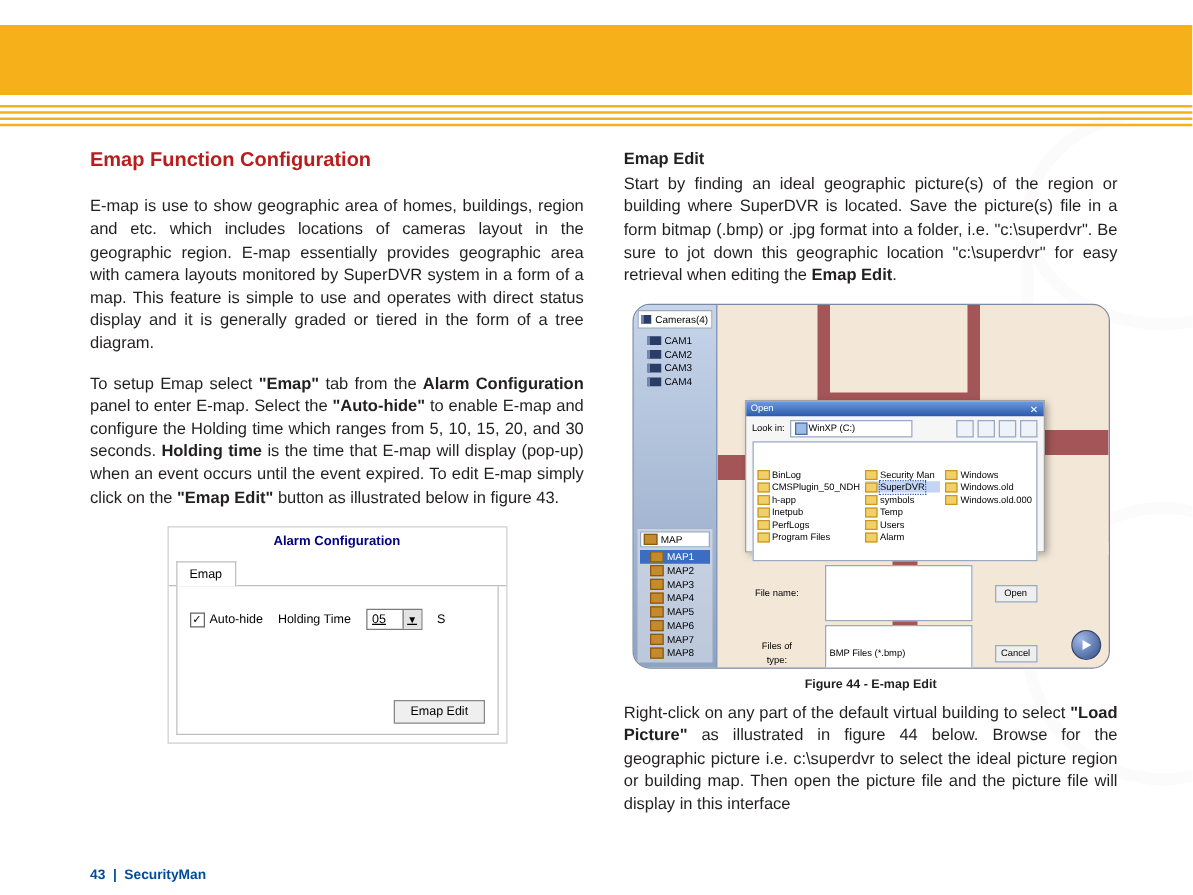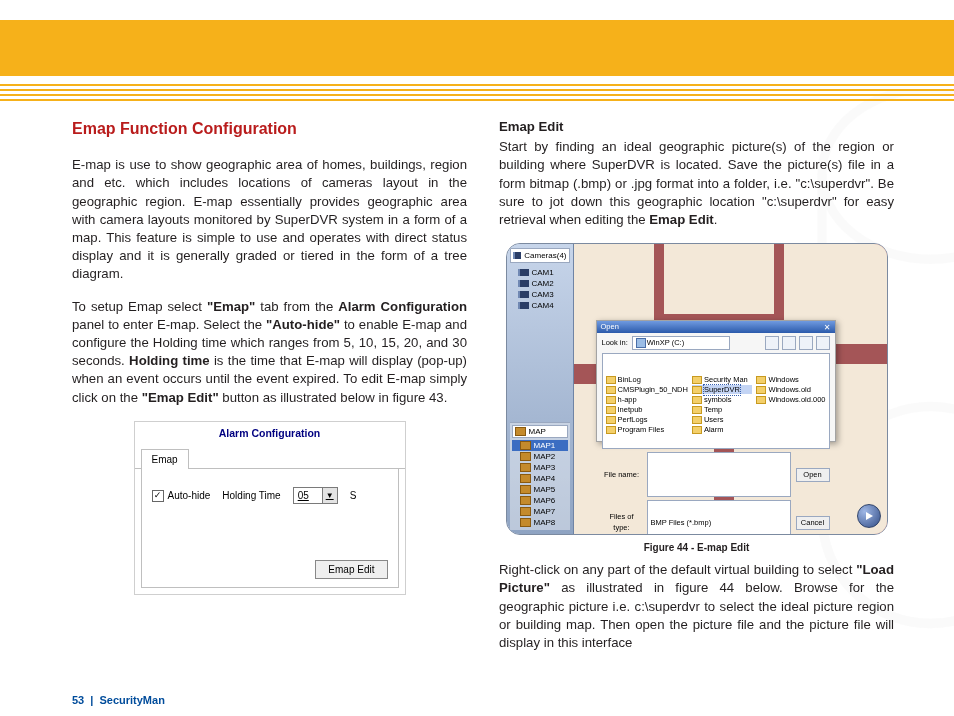--- a/index.html
+++ b/index.html
@@ -338,21 +338,21 @@
   .file.sel {
     background: #c3d4f4;
   }
   .file.sel .flabel {
     outline: 1px dotted #3660b0;
   }
   .open-dialog .bottom {
     padding: 3px 5px;
     display: grid;
     grid-template-columns: 40px 1fr 34px;
-    gap: 3px 5px;
+    gap: 3px 18px;
     align-items: center;
   }
   .open-dialog .input {
     height: 11px;
     border: 1px solid #9aa8c0;
     background: #fff;
     padding: 16px 3px;
     overflow: hidden;
     display: flex; align-items: center;
   }
@@ -637,16 +637,16 @@
       <div class="fig-caption">Figure 44 -  E-map Edit</div>
     </div>
 
     <p>
       <span>Right-click on any part of the default virtual building to select </span><span class="bold">"Load Picture"</span><span> as illustrated in figure 44 below.  Browse for the geographic picture i.e. c:\superdvr to select the ideal picture region or building map.  Then open the picture file and the picture file will display in this interface</span>
     </p>
   </div>
 </div>
 
 <div class="footer">
-  <span class="pg">53</span>
+  <span class="pg">43</span>
   <span class="sep">|</span>
   <span class="brand">SecurityMan</span>
 </div>
 
 </body></html>

